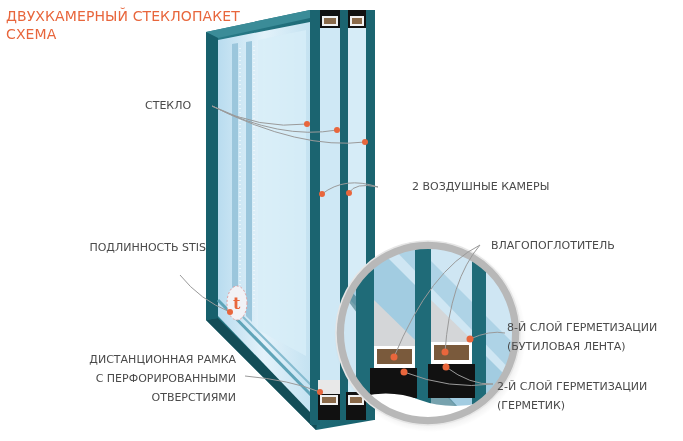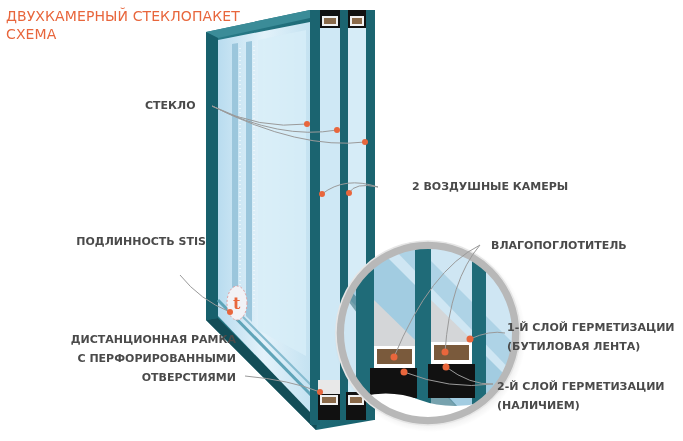--- a/index.html
+++ b/index.html
@@ -1,20 +1,20 @@
 <!DOCTYPE html>
 <html><head>
 <meta charset="utf-8">
 <style>
   html, body { margin:0; padding:0; background:#ffffff; }
   body { width:683px; height:441px; position:relative; overflow:hidden;
          font-family:"DejaVu Sans", sans-serif; }
   .title { position:absolute; left:6px; top:7px; color:#e8663c; font-size:14px;
            line-height:18px; letter-spacing:0.1px; }
-  .lbl { position:absolute; color:#4a4a4a; font-size:11px; line-height:17px; white-space:nowrap;font-weight:bold; }
+  .lbl { position:absolute; color:#4a4a4a; font-size:11px; line-height:17px; white-space:nowrap; }
   .lbl.r { text-align:right; }
   svg.diagram { position:absolute; left:0; top:0; }
 </style>
 </head>
 <body>
 
 <div class="title">
   <div>ДВУХКАМЕРНЫЙ СТЕКЛОПАКЕТ</div>
   <div>СХЕМА</div>
 </div>
@@ -155,33 +155,33 @@
     <circle cx="445" cy="352" r="3.5"></circle>
     <circle cx="470" cy="339" r="3.5"></circle>
     <circle cx="404" cy="372" r="3.5"></circle>
     <circle cx="446" cy="367" r="3.5"></circle>
   </g>
 </svg>
 
 <div class="lbl" style="left:145px;top:97px;">СТЕКЛО</div>
 <div class="lbl" style="left:412px;top:178px;">2 ВОЗДУШНЫЕ КАМЕРЫ</div>
 
-<div class="lbl r" style="right:477px;top:232px;line-height:19px;">
+<div class="lbl r" style="right:477px;top:238px;line-height:19px;">
   <div>ПОДЛИННОСТЬ STIS</div>
 </div>
 
-<div class="lbl r" style="right:447px;top:330px;line-height:19px;">
+<div class="lbl r" style="right:447px;top:350px;line-height:19px;">
   <div>ДИСТАНЦИОННАЯ РАМКА</div>
   <div>С ПЕРФОРИРОВАННЫМИ</div>
   <div>ОТВЕРСТИЯМИ</div>
 </div>
 
 <div class="lbl" style="left:491px;top:237px;">ВЛАГОПОГЛОТИТЕЛЬ</div>
 
 <div class="lbl" style="left:507px;top:318px;line-height:19px;">
-  <div>1-Й СЛОЙ ГЕРМЕТИЗАЦИИ</div>
+  <div>8-Й СЛОЙ ГЕРМЕТИЗАЦИИ</div>
   <div>(БУТИЛОВАЯ ЛЕНТА)</div>
 </div>
 
 <div class="lbl" style="left:497px;top:377px;line-height:19px;">
   <div>2-Й СЛОЙ ГЕРМЕТИЗАЦИИ</div>
-  <div>(НАЛИЧИЕМ)</div>
+  <div>(ГЕРМЕТИК)</div>
 </div>
 
 </body></html>

